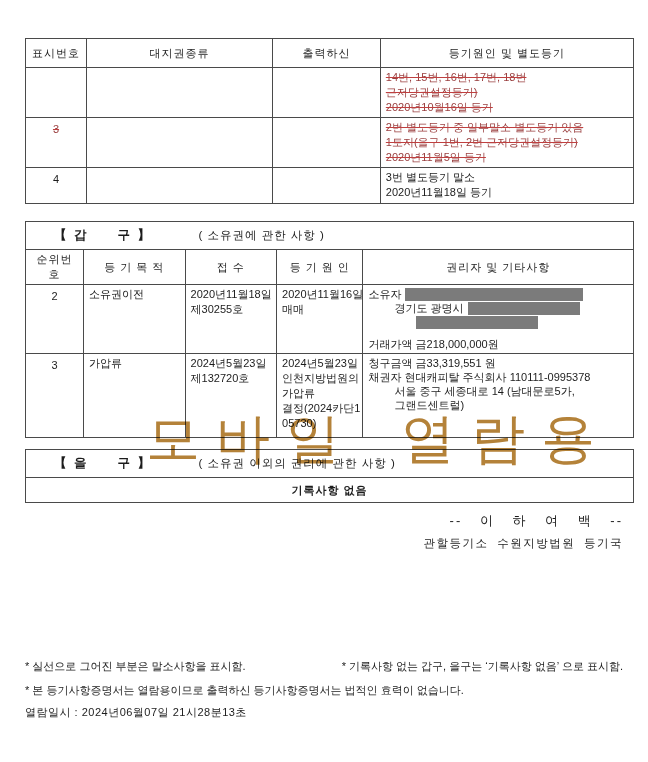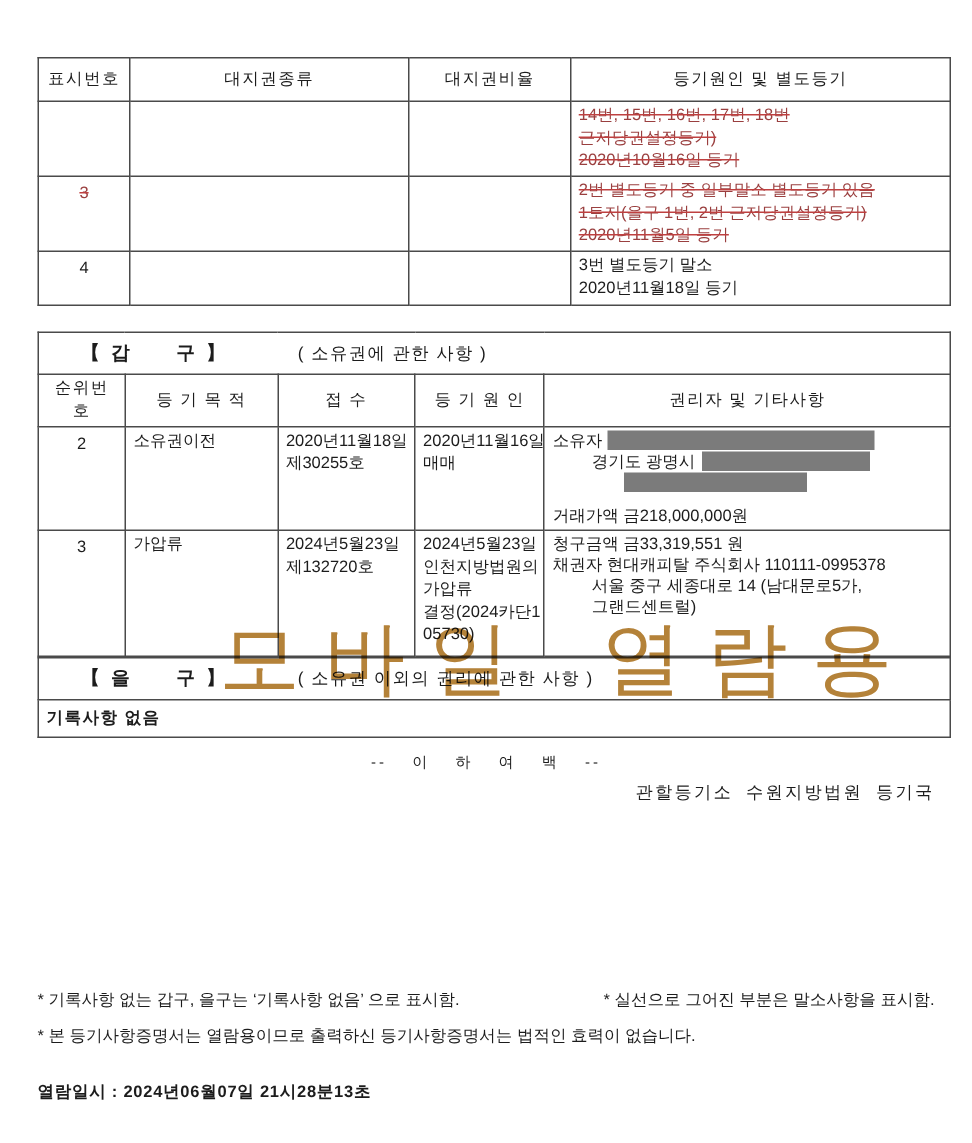--- a/index.html
+++ b/index.html
@@ -21,69 +21,69 @@
         font-weight:normal;font-size:11px;line-height:15px;overflow:hidden;}
   th{ text-align:center;vertical-align:middle;letter-spacing:1px;height:24px;}
   .cnum{text-align:center;padding-top:4px;}
   .line{white-space:nowrap;}
   .struck{color:#9a3f3f;text-decoration:line-through;text-decoration-color:#bf4040;}
   .sec-head td{border:1px solid #4a4a4a;height:23px;vertical-align:middle;
         font-size:12.5px;padding-left:28px;letter-spacing:1px;}
   .sec-title{font-weight:bold;letter-spacing:2px;}
   .sec-note{margin-left:42px;font-size:11.5px;letter-spacing:1px;}
   .t1{margin-bottom:17px;}
-  .t2{}
-  .none-row td{text-align:left;font-weight:bold;height:20px;vertical-align:middle;letter-spacing:1px;}
+  .t2{margin-bottom:11px;}
+  .none-row td{text-align:center;font-weight:bold;height:20px;vertical-align:middle;letter-spacing:1px;}
 
   
   .hline{white-space:nowrap;line-height:14px;}
   .ind1{padding-left:26px;}
   .ind2{padding-left:26px;}
   .redact-a{width:178px;height:13px;vertical-align:-3px;margin-left:4px;}
   .redact-b{width:112px;height:13px;vertical-align:-3px;margin-left:4px;}
   .redact-c{width:122px;height:13px;vertical-align:-3px;margin-left:22px;}
   .spacer{height:8px;}
 
   
-  .blank-below{margin-top:9px;text-align:center;word-spacing:12px;letter-spacing:2px;font-size:10px;}
+  .blank-below{margin-top:9px;text-align:right;word-spacing:12px;letter-spacing:2px;font-size:13px;}
   .registry{margin-top:6px;text-align:right;letter-spacing:1.5px;font-size:11.5px;word-spacing:4px;}
 
   
   .watermark{
     position:absolute;left:146px;top:403px;z-index:5;
     font-size:54px;color:#a16207;opacity:0.8;mix-blend-mode:multiply;
     letter-spacing:16px;word-spacing:14px;white-space:nowrap;pointer-events:none;
   }
 
   
   .footer{position:absolute;left:25px;top:659px;width:598px;font-size:11px;}
   .fn-row{display:flex;justify-content:space-between;white-space:nowrap;}
   .fn2{margin-top:3px;}
   .fn3{margin-top:9px;}
-  .view-dt{margin-top:22px;font-weight:bold;letter-spacing:0.5px;}
+  .view-dt{margin-top:7px;font-weight:normal;letter-spacing:0.5px;}
   .pageno{margin-top:5px;text-align:center;font-weight:bold;}
 </style>
 </head>
 <body>
 
 <div class="doc">
 
 
   <table class="t1">
     <colgroup>
         <col style="width:60px">
         <col style="width:183px">
         <col style="width:106px">
         <col style="width:249px">
       </colgroup>
     <tbody>
         <tr>
       <th>표시번호</th>
       <th>대지권종류</th>
-      <th>대지권비율</th>
+      <th>출력하신</th>
       <th>등기원인 및 별도등기</th>
     </tr>
     <tr style="height:50px;">
       <td class="cnum"></td>
       <td></td>
       <td></td>
       <td>
         <div class="line struck">14번, 15번, 16번, 17번, 18번</div>
         <div class="line struck">근저당권설정등기)</div>
         <div class="line struck">2020년10월16일 등기</div>
@@ -201,18 +201,18 @@
     </table>
 
   <div class="blank-below">-- 이 하 여 백 --</div>
   <div class="registry">관할등기소  수원지방법원 등기국</div>
 </div>
 
 <div class="watermark">모바일 열람용</div>
 
 <div class="footer">
   <div class="fn-row">
+    <span>* 실선으로 그어진 부분은 말소사항을 표시함.</span>
     <span>* 기록사항 없는 갑구, 을구는 ‘기록사항 없음’ 으로 표시함.</span>
-    <span>* 실선으로 그어진 부분은 말소사항을 표시함.</span>
   </div>
   <div class="fn3">* 본 등기사항증명서는 열람용이므로 출력하신 등기사항증명서는 법적인 효력이 없습니다.</div>
   <div class="view-dt">열람일시 :  2024년06월07일  21시28분13초</div>
 </div>
 
 </body></html>

